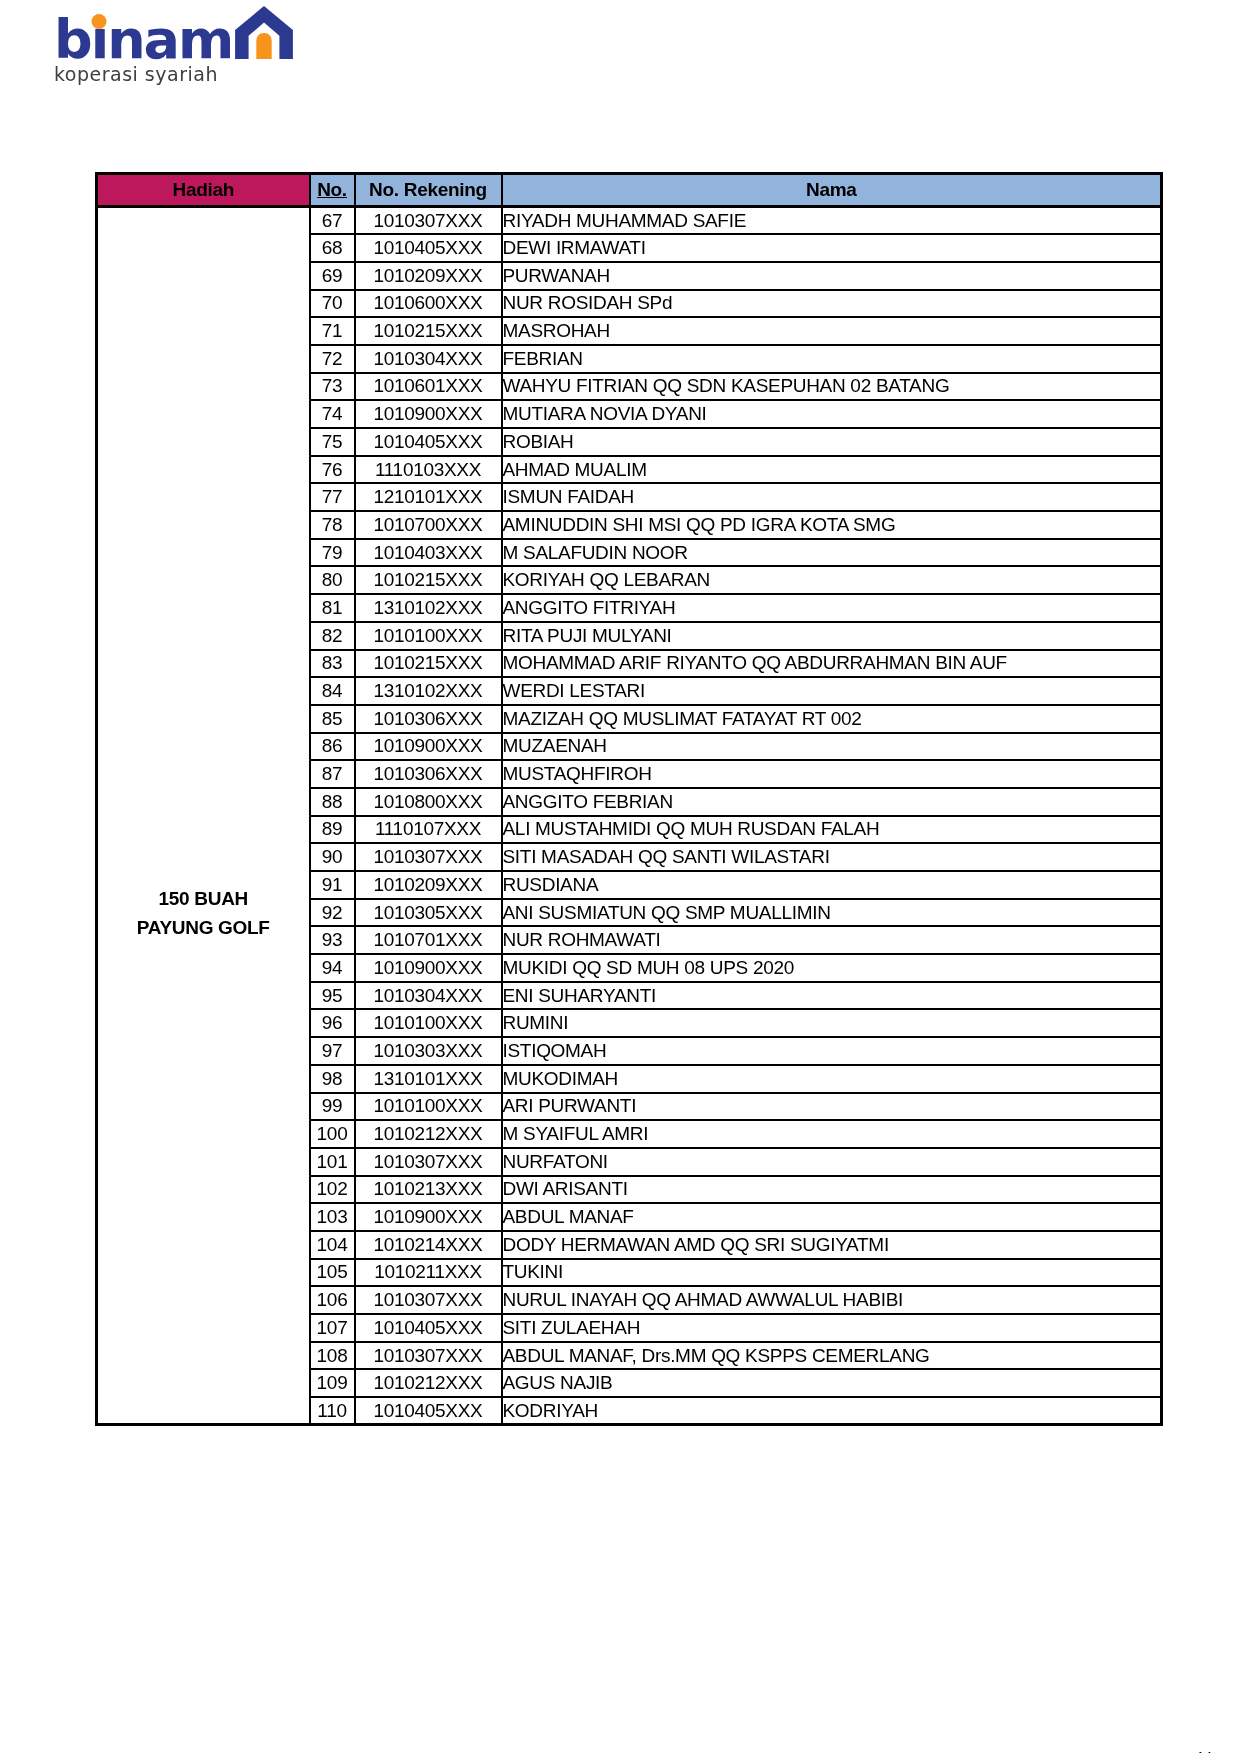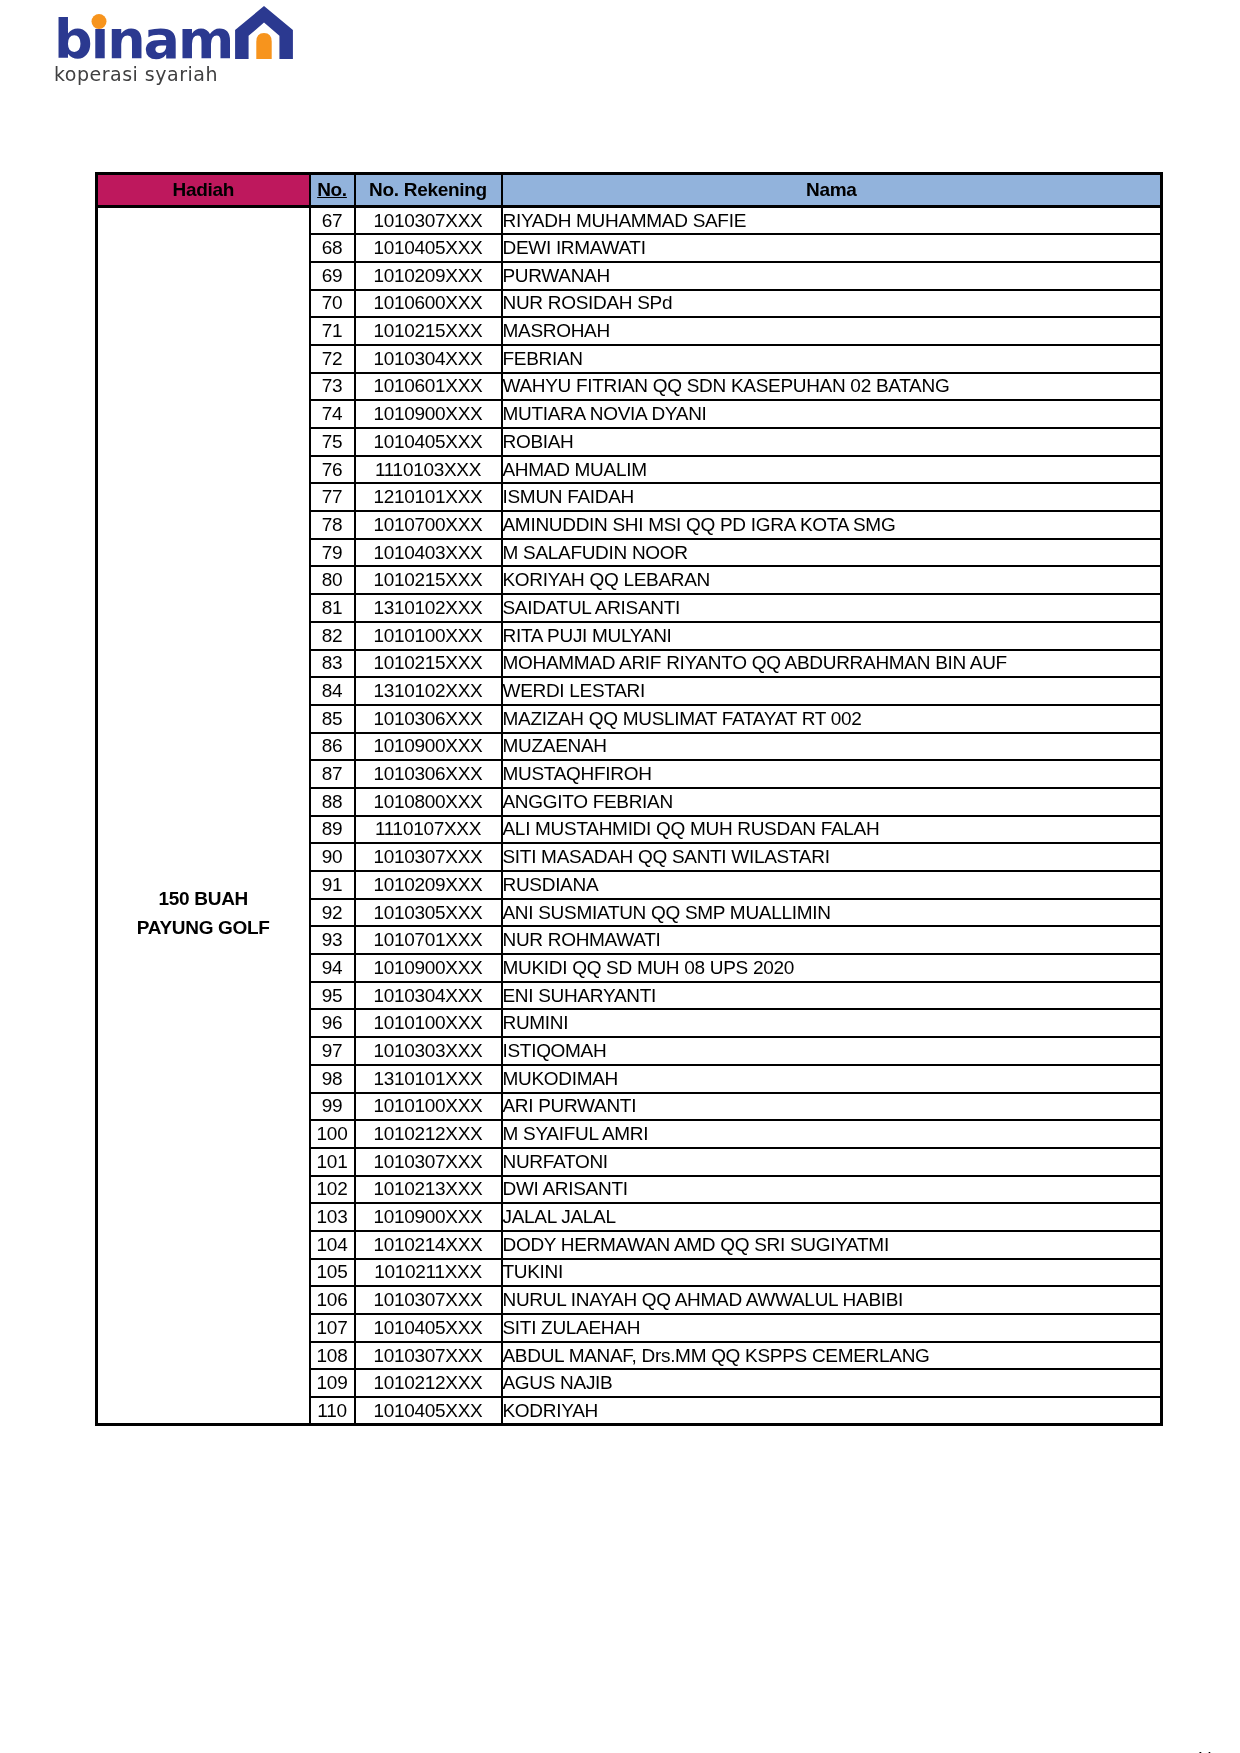--- a/index.html
+++ b/index.html
@@ -173,21 +173,21 @@
             <td class="col-nama">M SALAFUDIN NOOR</td>
           </tr>
           <tr>
             <td class="col-no">80</td>
             <td class="col-rek">1010215XXX</td>
             <td class="col-nama">KORIYAH QQ LEBARAN</td>
           </tr>
           <tr>
             <td class="col-no">81</td>
             <td class="col-rek">1310102XXX</td>
-            <td class="col-nama">SAIDATUL ARISANTI</td>
+            <td class="col-nama">ANGGITO FITRIYAH</td>
           </tr>
           <tr>
             <td class="col-no">82</td>
             <td class="col-rek">1010100XXX</td>
             <td class="col-nama">RITA PUJI MULYANI</td>
           </tr>
           <tr>
             <td class="col-no">83</td>
             <td class="col-rek">1010215XXX</td>
             <td class="col-nama">MOHAMMAD ARIF RIYANTO QQ ABDURRAHMAN BIN AUF</td>
@@ -283,21 +283,21 @@
             <td class="col-nama">NURFATONI</td>
           </tr>
           <tr>
             <td class="col-no">102</td>
             <td class="col-rek">1010213XXX</td>
             <td class="col-nama">DWI ARISANTI</td>
           </tr>
           <tr>
             <td class="col-no">103</td>
             <td class="col-rek">1010900XXX</td>
-            <td class="col-nama">JALAL JALAL</td>
+            <td class="col-nama">ABDUL MANAF</td>
           </tr>
           <tr>
             <td class="col-no">104</td>
             <td class="col-rek">1010214XXX</td>
             <td class="col-nama">DODY HERMAWAN AMD QQ SRI SUGIYATMI</td>
           </tr>
           <tr>
             <td class="col-no">105</td>
             <td class="col-rek">1010211XXX</td>
             <td class="col-nama">TUKINI</td>

